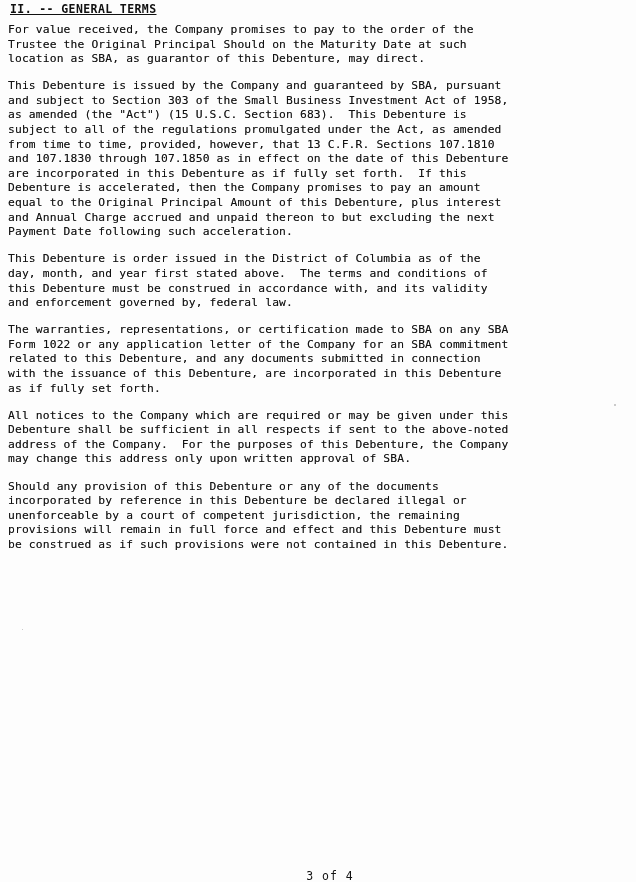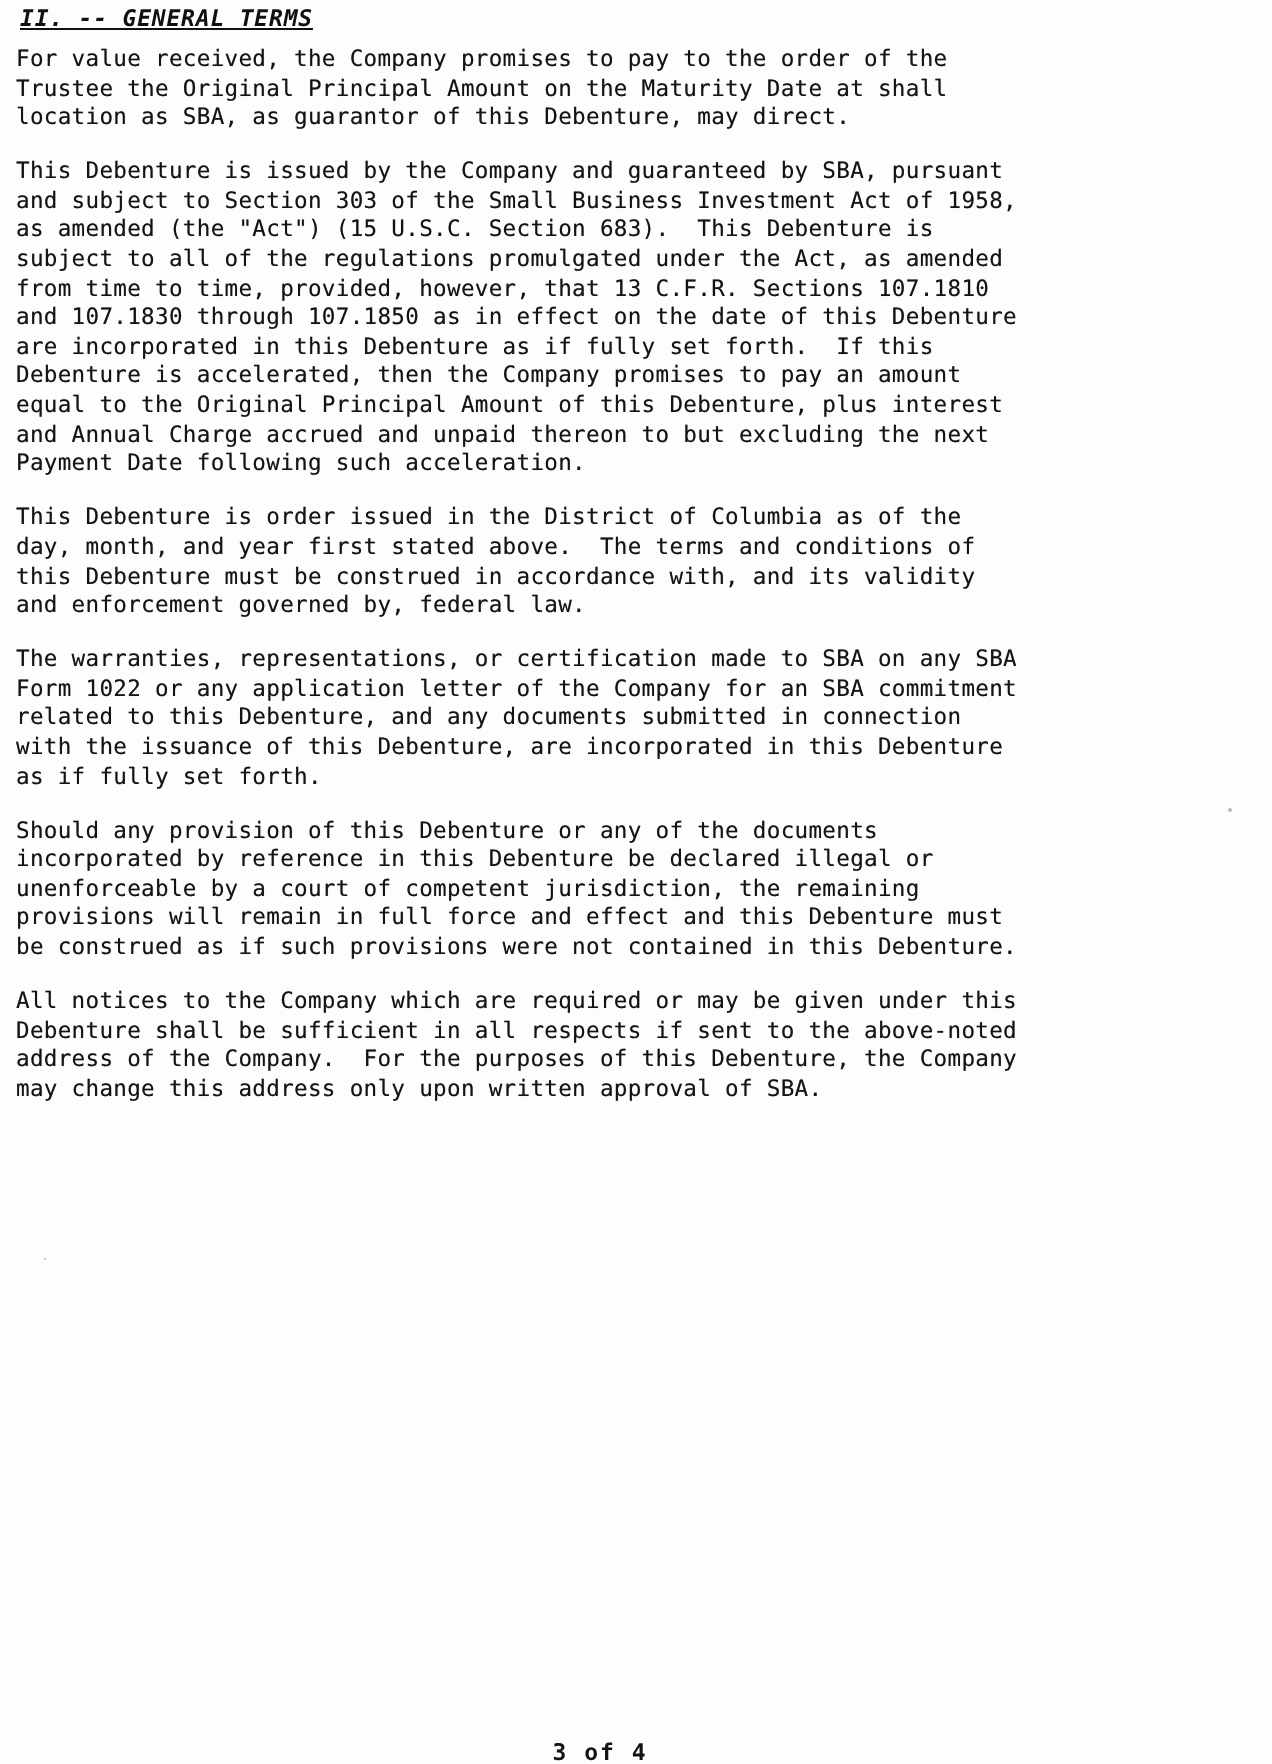--- a/index.html
+++ b/index.html
@@ -31,64 +31,64 @@
     width: 624px;
   }
   .section-heading {
     font-size: 11.5px;
     font-weight: bold;
     letter-spacing: 0.4px;
     text-decoration: underline;
     margin: 0 0 7px 2px;
     color: #101010;
     white-space: pre;
-    font-style: italic;
   }
   .para {
     font-size: 11.3px;
     line-height: 14.6px;
     margin: 0 0 12.5px 0;
     text-align: justify;
     white-space: pre-wrap;
     letter-spacing: 0.15px;
     color: #131313;
     text-shadow: 0 0 0.35px rgba(0,0,0,0.45);
   }
   .para:last-child { margin-bottom: 0; }
   .footer {
     position: absolute;
     left: 0;
     top: 869px;
     width: 600px;
     text-align: center;
     font-size: 11.5px;
-    font-weight: bold;
+    font-weight: normal;
     letter-spacing: 1px;
     color: #131313;
     white-space: pre;
+    padding-left: 30px;
   }
   .speck {
     position: absolute;
     background: #b9b9b9;
     width: 2px;
     height: 2px;
     border-radius: 50%;
   }
 </style>
 </head>
 <body>
 
 <div class="page">
 
   <div class="content">
 
     <h2 class="section-heading">II. -- GENERAL TERMS</h2>
 
     <p class="para">For value received, the Company promises to pay to the order of the
-Trustee the Original Principal Amount on the Maturity Date at shall
+Trustee the Original Principal Should on the Maturity Date at such
 location as SBA, as guarantor of this Debenture, may direct.</p>
     <p class="para">This Debenture is issued by the Company and guaranteed by SBA, pursuant
 and subject to Section 303 of the Small Business Investment Act of 1958,
 as amended (the "Act") (15 U.S.C. Section 683).  This Debenture is
 subject to all of the regulations promulgated under the Act, as amended
 from time to time, provided, however, that 13 C.F.R. Sections 107.1810
 and 107.1830 through 107.1850 as in effect on the date of this Debenture
 are incorporated in this Debenture as if fully set forth.  If this
 Debenture is accelerated, then the Company promises to pay an amount
 equal to the Original Principal Amount of this Debenture, plus interest
@@ -96,29 +96,29 @@
 Payment Date following such acceleration.</p>
     <p class="para">This Debenture is order issued in the District of Columbia as of the
 day, month, and year first stated above.  The terms and conditions of
 this Debenture must be construed in accordance with, and its validity
 and enforcement governed by, federal law.</p>
     <p class="para">The warranties, representations, or certification made to SBA on any SBA
 Form 1022 or any application letter of the Company for an SBA commitment
 related to this Debenture, and any documents submitted in connection
 with the issuance of this Debenture, are incorporated in this Debenture
 as if fully set forth.</p>
+    <p class="para">All notices to the Company which are required or may be given under this
+Debenture shall be sufficient in all respects if sent to the above-noted
+address of the Company.  For the purposes of this Debenture, the Company
+may change this address only upon written approval of SBA.</p>
     <p class="para">Should any provision of this Debenture or any of the documents
 incorporated by reference in this Debenture be declared illegal or
 unenforceable by a court of competent jurisdiction, the remaining
 provisions will remain in full force and effect and this Debenture must
 be construed as if such provisions were not contained in this Debenture.</p>
-    <p class="para">All notices to the Company which are required or may be given under this
-Debenture shall be sufficient in all respects if sent to the above-noted
-address of the Company.  For the purposes of this Debenture, the Company
-may change this address only upon written approval of SBA.</p>
 
   </div>
 
   <div class="footer">3 of 4</div>
 
   <span class="speck" style="left:614px; top:404px;"></span>
   <span class="speck" style="left:22px; top:629px; width:1px; height:1px;"></span>
 </div>
 
 </body></html>

